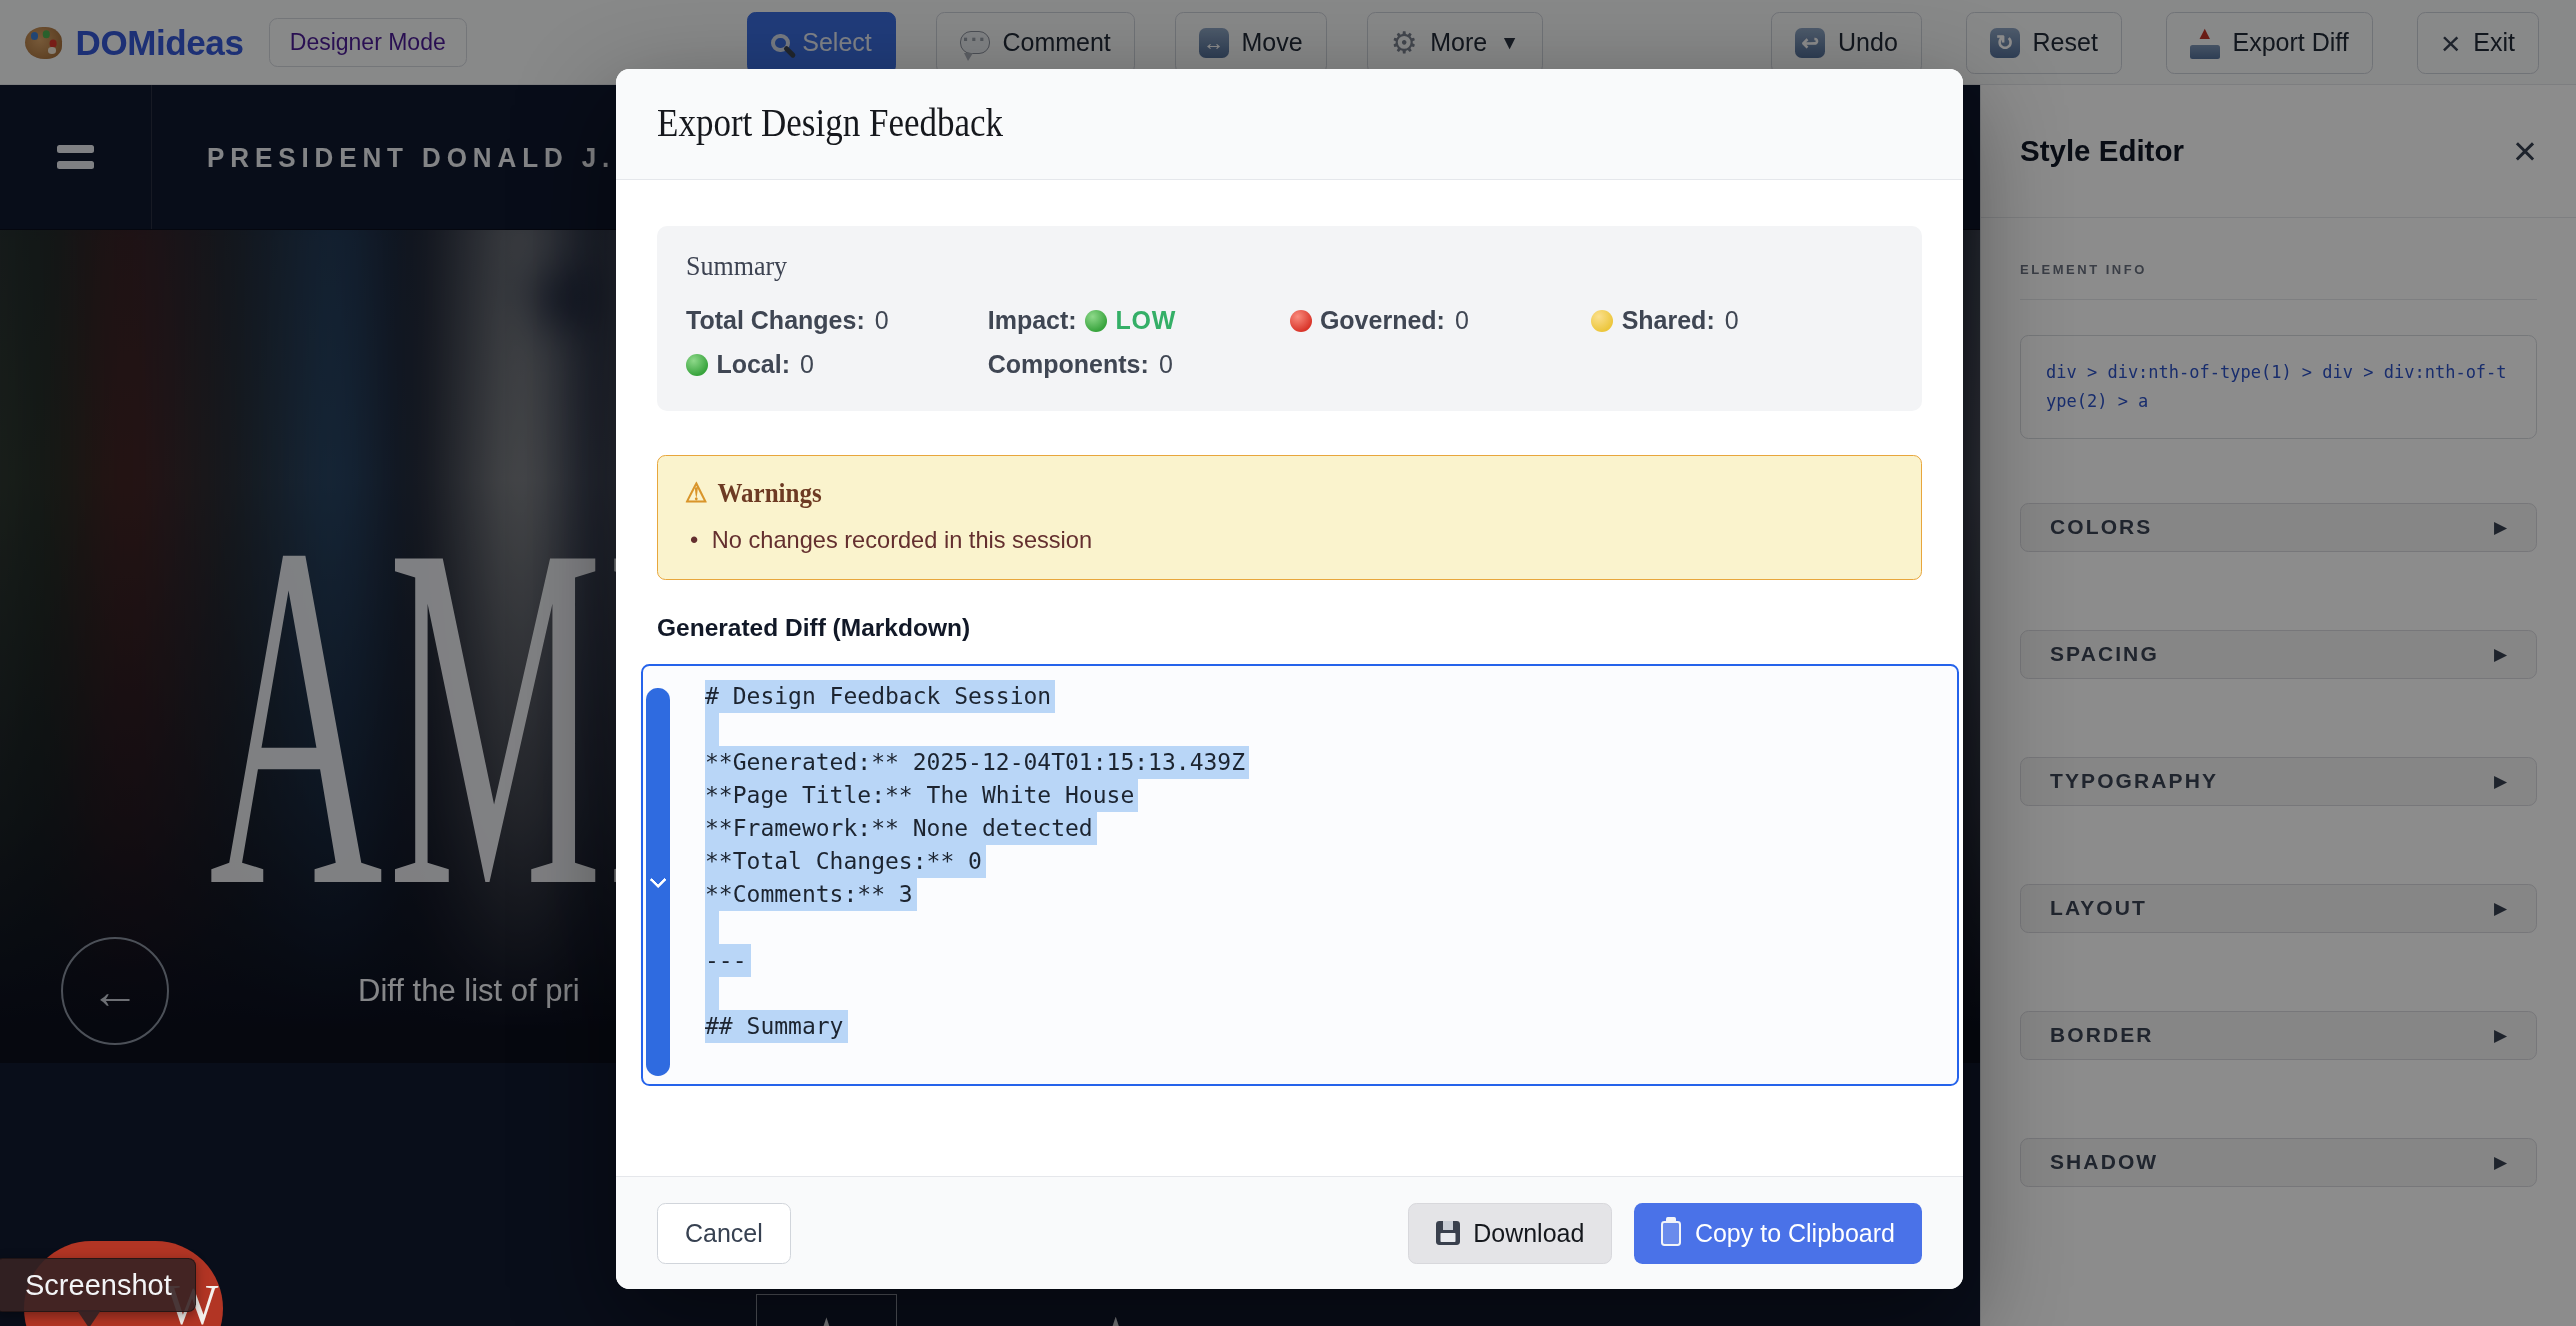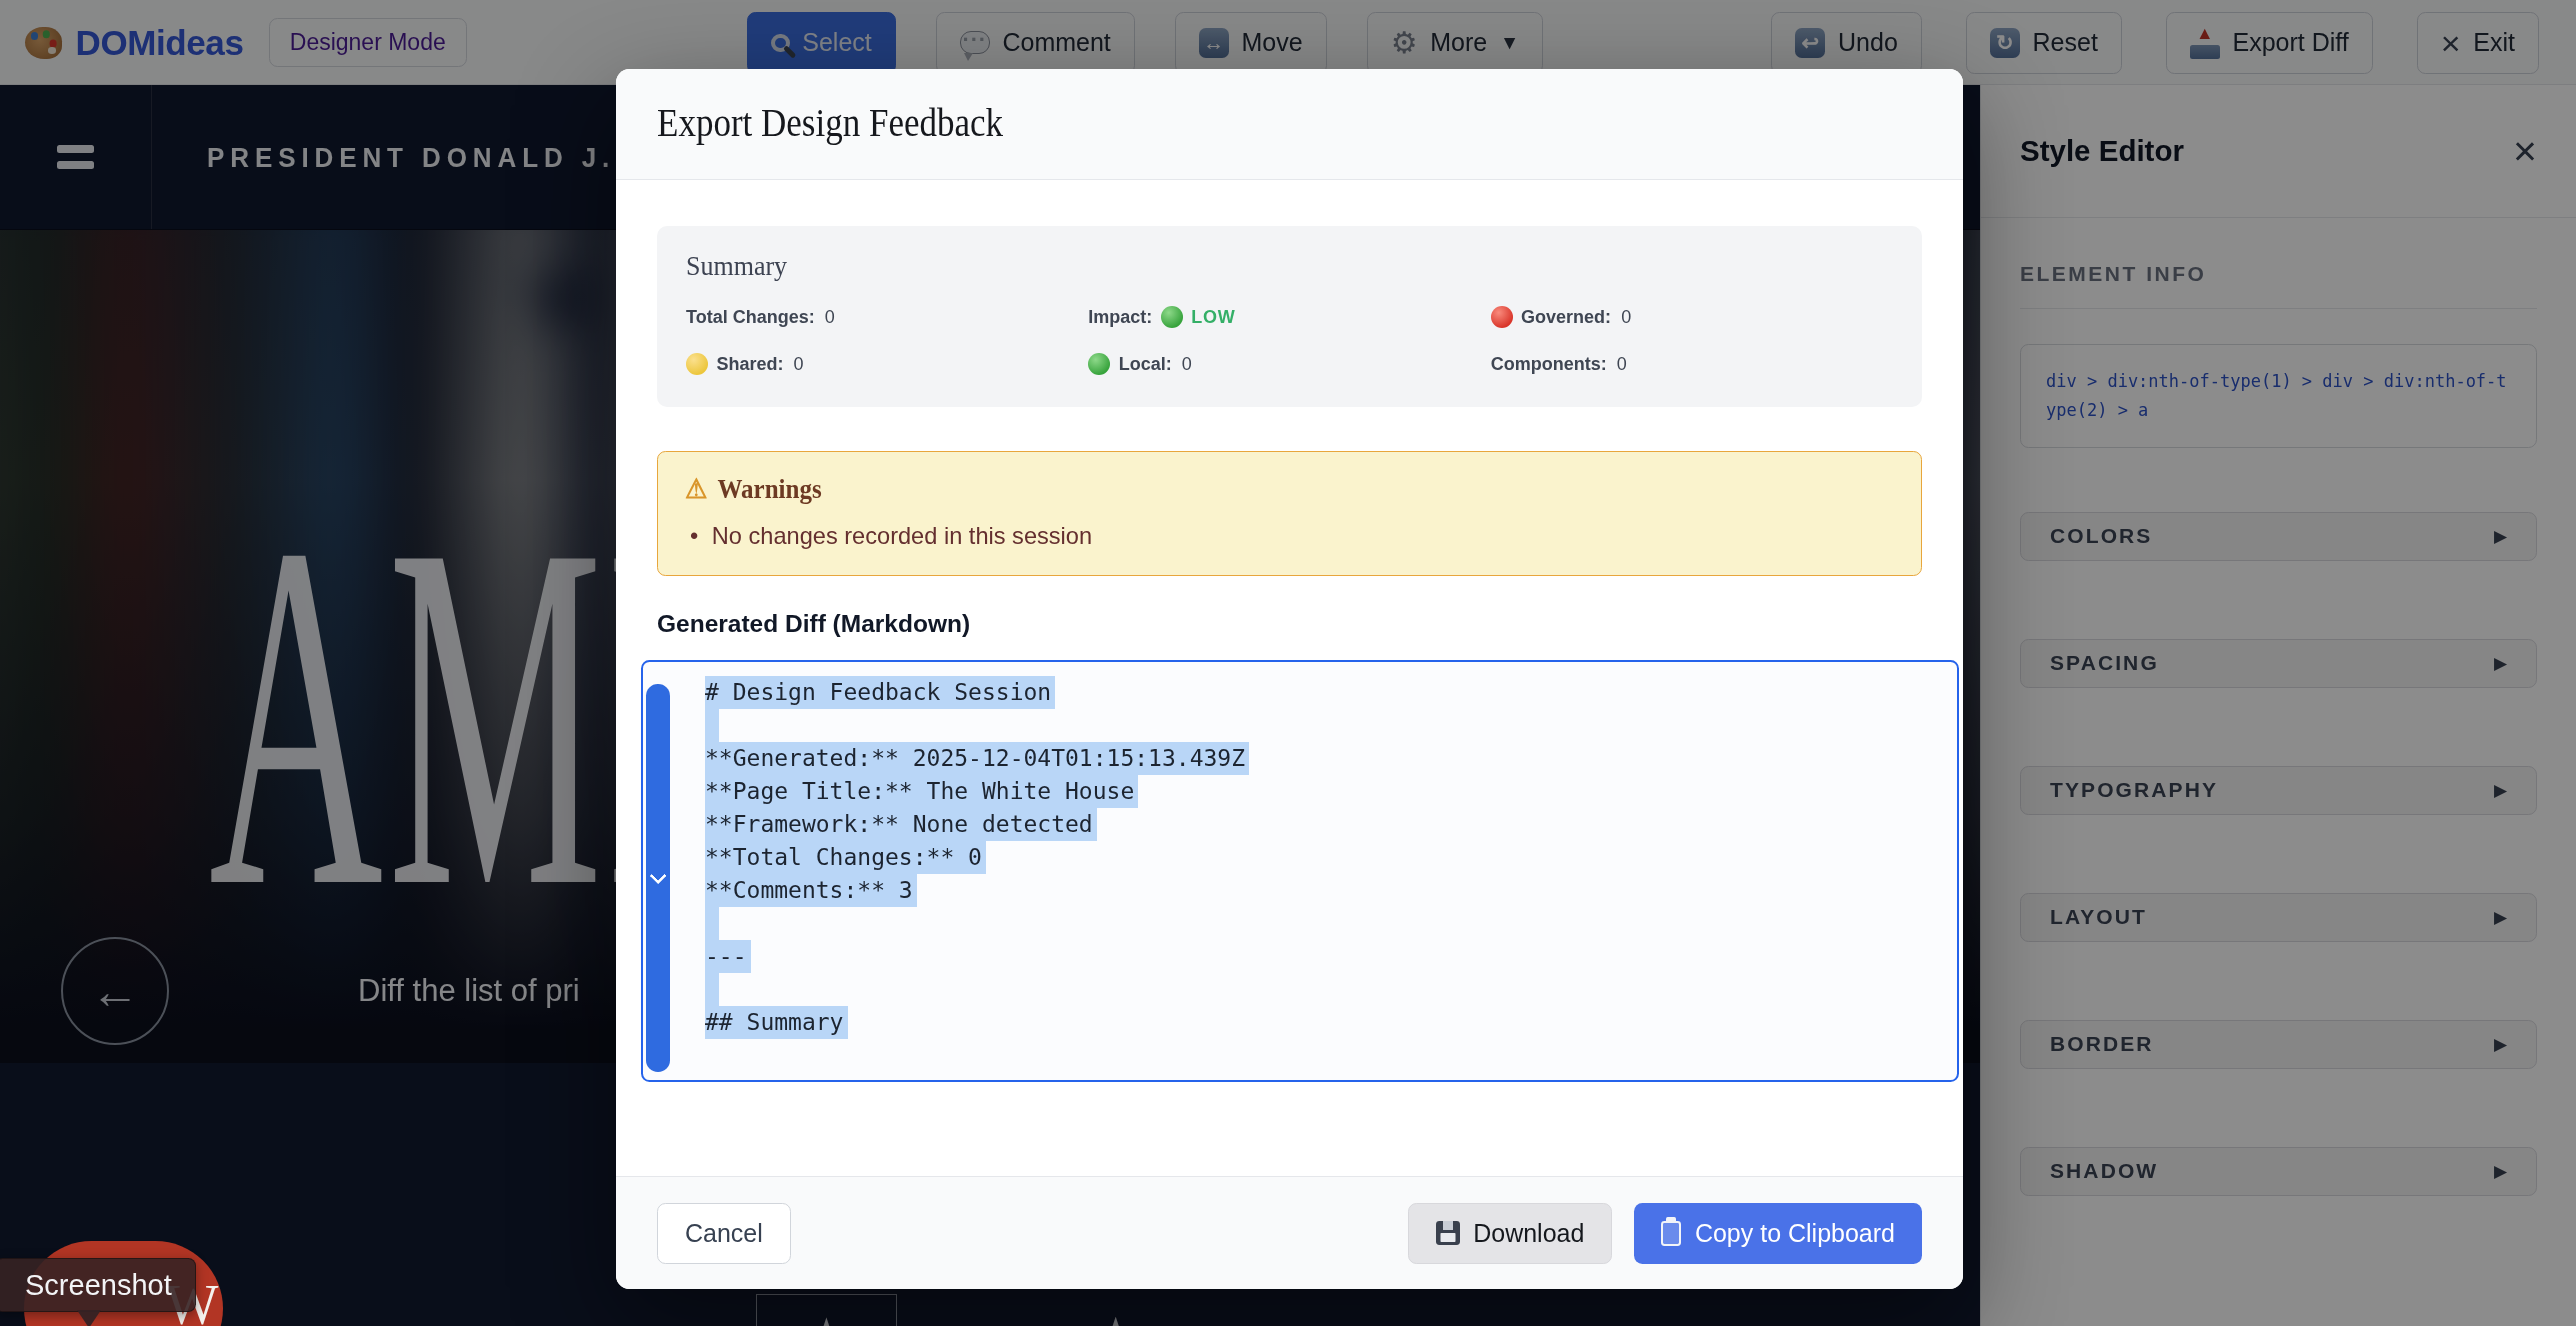--- a/index.html
+++ b/index.html
@@ -54,39 +54,39 @@
   .star-box { position:absolute; left:756px; top:231px; width:141px; height:49px; border:1.7px solid #9aa0ae; overflow:hidden; cursor:pointer; background:transparent; }
   .star-box span { position:absolute; left:50%; top:13.5px; transform:translateX(-50%); font-size:74px; color:#eceef2; line-height:1; }
   .star-sliver { position:absolute; left:1087px; top:246px; font-size:64px; color:#e4e7ec; line-height:1; }
 
   
   .style-editor { position:absolute; left:1980px; top:85px; width:596px; height:1242px; background:#ffffff; border-left:0.8px solid #e2e5e9; z-index:1; }
   .se-header { height:133px; padding:0 39px; border-bottom:0.8px solid #e5e7eb; display:flex; align-items:center; justify-content:space-between; }
   .se-title { font-size:29.5px; font-weight:bold; color:#111827; }
   .se-close { font-size:41px; color:#374151; line-height:1; cursor:pointer; background:none; border:none; }
   .se-body { padding:37px 39px 0; }
-  .se-info-label { font-size:21px; font-weight:bold; letter-spacing:2.5px; color:#6b7280; margin-top:6.8px; }
+  .se-info-label { font-size:13px; font-weight:bold; letter-spacing:2.5px; color:#6b7280; margin-top:6.8px; }
   .se-divider { border-bottom:0.8px solid #e5e7eb; margin-top:22px; }
   .se-selector { margin-top:35px; border:1.7px solid #d7dadf; border-radius:8.4px; padding:22px 25px; min-height:81px; font-family:"DejaVu Sans Mono", monospace; font-size:17px; line-height:29px; color:#2d52c7; word-break:break-all; }
   .se-sections { margin-top:64px; }
   .se-row { height:49px; margin-bottom:78px; background:#f4f4f5; border:1.7px solid #d9d9de; border-radius:8.4px; display:flex; align-items:center; justify-content:space-between; padding:0 29px; cursor:pointer; }
   .se-row-label { font-size:21px; font-weight:bold; letter-spacing:2.1px; color:#3b4454; }
   .se-row-arrow { font-size:17px; color:#374151; }
 
   
   .overlay { position:absolute; inset:0; background:rgba(0,0,0,0.45); z-index:10; }
 
   
   .modal { position:absolute; left:616px; top:69px; width:1347px; height:1220px; background:#ffffff; border-radius:13.5px; z-index:20; box-shadow:0 34px 101px rgba(0,0,0,0.45); display:flex; flex-direction:column; }
   .m-header { height:111px; background:#f9fafb; border-bottom:0.8px solid #e5e7eb; border-radius:13.5px 13.5px 0 0; display:flex; align-items:center; padding:0 41px; }
   .m-title { font-family:"Liberation Serif", serif; font-size:35px; color:#16181d; transform:scaleY(1.12); transform-origin:left center; }
   .m-body { flex:1; padding:46px 41px 0; }
   .m-summary { background:#f3f4f6; border-radius:10px; padding:25px 29px 32px; }
   .sum-title { font-family:"Liberation Serif", serif; font-size:26px; color:#3d4352; transform:scaleY(1.08); transform-origin:left center; }
-  .sum-grid { margin-top:25px; display:grid; grid-template-columns:1fr 1fr 1fr; row-gap:25px; font-size:18px; color:#3f4653; }
+  .sum-grid { margin-top:25px; display:grid; grid-template-columns:1fr 1fr 1fr 1fr; row-gap:15px; font-size:25px; color:#3f4653; }
   .stat { display:flex; align-items:center; gap:8.4px; }
   .stat b { font-weight:bold; }
   .stat .val { margin-left:1.7px; }
   .dot { width:22px; height:22px; border-radius:50%; flex:0 0 auto; }
   .dot.red { background:radial-gradient(circle at 35% 30%, #f98b7d, #d9352a 72%); }
   .dot.yellow { background:radial-gradient(circle at 35% 30%, #fbe08e, #ecc63c 72%); }
   .dot.green { background:radial-gradient(circle at 35% 30%, #8ed98a, #37a33c 72%); }
   .impact-val { color:#34af67; font-weight:bold; letter-spacing:0.8px; }
   .m-warn { margin-top:44px; background:#faf3cd; border:1.7px solid #e8a63c; border-radius:8.4px; padding:22px 27px 25px; }
   .warn-title { font-family:"Liberation Serif", serif; font-size:25px; font-weight:bold; color:#6d3a23; display:flex; align-items:center; gap:10px; transform:scaleY(1.08); transform-origin:left center; }

